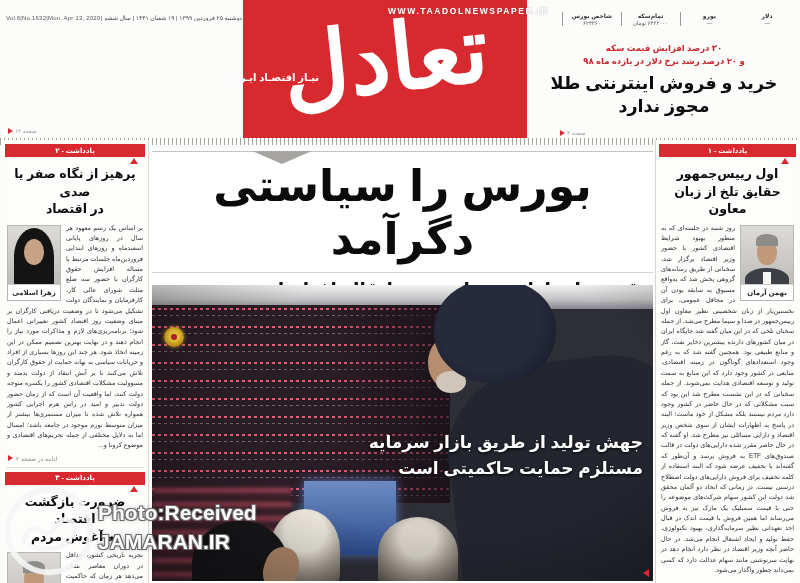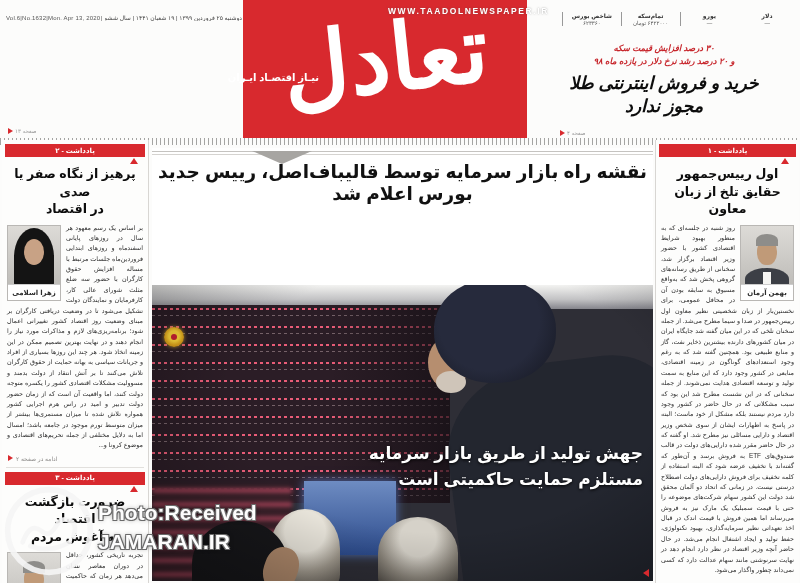--- a/index.html
+++ b/index.html
@@ -20,21 +20,21 @@
   .masthead .logo{position:absolute;left:0;right:0;top:2px;text-align:center;color:#fff;
       font-size:92px;font-weight:bold;line-height:1.25;transform:rotate(-6deg);font-family:"DejaVu Serif",serif;}
   .masthead .tagline{position:absolute;right:208px;top:72px;color:#fff;font-size:10px;font-weight:bold;letter-spacing:1px;white-space:nowrap;}
   .site-url{position:absolute;top:6px;left:388px;width:300px;color:#fff;font-size:8.5px;font-weight:bold;
       letter-spacing:1.6px;text-shadow:0 0 2px rgba(90,90,90,.55);}
   .ruler{position:absolute;left:0;top:138px;width:800px;height:7px;
       background:repeating-linear-gradient(90deg,#8f8f8d 0 1px,transparent 1px 4px);opacity:.8;}
   
   .topstory{position:absolute;text-align:center;}
   .ts-left{left:4px;top:40px;width:236px;}
-  .ts-right{left:532px;top:42px;width:264px;font-style:italic;}
+  .ts-right{left:532px;top:42px;width:264px;}
   .kicker{color:#c7262c;font-weight:bold;font-size:8.5px;line-height:1.5;}
   .ts-title{font-weight:900;font-size:17.5px;line-height:1.35;color:#0d0d0d;margin-top:4px;}
   .pageref{position:absolute;font-size:5.5px;color:#999;display:flex;align-items:center;gap:2px;}
   .tri{width:0;height:0;border-top:3px solid transparent;border-bottom:3px solid transparent;border-left:5px solid #d8292e;display:inline-block;}
   
   .lead{position:absolute;left:152px;top:148px;width:501px;height:137px;background:#fff;text-align:center;}
   .lead .topline{position:absolute;top:3px;left:0;width:100%;border-top:1px solid #c5c3c0;}
   .notch{position:absolute;top:3px;left:100px;width:0;height:0;border-left:30px solid transparent;
       border-right:30px solid transparent;border-top:13px solid #a7a5a2;}
   .lead-headline{position:relative;margin-top:12px;font-size:44px;font-weight:900;line-height:1.2;color:#0b0b0b;}
@@ -62,21 +62,21 @@
   .ph-hand{position:absolute;left:112px;top:262px;width:34px;height:44px;border-radius:45%;background:#b08a6c;transform:rotate(18deg);}
   .ph-body{position:absolute;left:300px;top:76px;width:230px;height:240px;background:#23262f;
       border-radius:45% 28% 0 0 / 36% 22% 0 0;transform:rotate(-7deg);}
   .ph-face{position:absolute;left:276px;top:52px;width:40px;height:52px;border-radius:50% 42% 45% 52%;background:#b68e6f;}
   .ph-beard{position:absolute;left:284px;top:86px;width:30px;height:22px;border-radius:50%;background:#cfc5b9;}
   .ph-head{position:absolute;left:282px;top:-6px;width:122px;height:104px;border-radius:48%;
       background:radial-gradient(circle at 45% 40%,#262a3c 0 55%,#14161f);}
   .ph-vignette{position:absolute;inset:0;background:radial-gradient(ellipse at 58% 38%,transparent 52%,rgba(0,0,0,.38));}
   .ph-caption{position:absolute;right:10px;top:140px;width:300px;text-align:right;color:#fff;direction:rtl;}
   .ph-kicker{font-size:9px;font-weight:bold;line-height:1.6;text-shadow:0 1px 2px rgba(0,0,0,.9);}
-  .ph-title{margin-top:16px;font-size:17px;font-weight:900;line-height:1.55;text-shadow:0 1px 3px rgba(0,0,0,.95);}
+  .ph-title{margin-top:5px;font-size:17px;font-weight:900;line-height:1.55;text-shadow:0 1px 3px rgba(0,0,0,.95);}
   .ph-mark{position:absolute;right:4px;bottom:4px;width:0;height:0;border-top:4px solid transparent;border-bottom:4px solid transparent;border-right:6px solid #d8292e;}
   
   .col{position:absolute;top:140px;bottom:0;background:#fdfdfc;}
   .col-left{left:2px;width:146px;border-right:1px solid #d8d6d3;}
   .col-right{left:655px;width:143px;border-left:1px solid #d8d6d3;}
   .note-tab{margin:4px 3px 0;background:#d8292e;color:#fff;font-size:7px;font-weight:bold;
       text-align:center;padding:2.5px 0;letter-spacing:1px;}
   .tab-tri{width:0;height:0;border-left:4px solid transparent;border-right:4px solid transparent;
       border-bottom:6px solid #d8292e;margin:1px 10px 1px auto;}
   .note-title{font-size:12.5px;font-weight:900;text-align:center;line-height:1.4;margin:2px 2px 4px;color:#0d0d0d;}
@@ -153,20 +153,21 @@
     </div>
   </div>
   <div class="pageref" style="left:560px;top:130px;">
     <span class="tri"></span>
     <span class="fa">صفحه ۴</span>
   </div>
 
   <div class="lead">
     <div class="topline"></div>
     <div class="notch"></div>
+    <div class="lead-headline fa">بورس را سیاستی دگرآمد</div>
     <div class="lead-sub fa">نقشه راه بازار سرمایه توسط قالیباف‌اصل، رییس جدید بورس اعلام شد</div>
   </div>
 
   <div class="photo">
     <div class="ph-top"></div>
     <div class="ph-board"></div>
     <div class="board-logo"></div>
     <div class="ph-boardglow"></div>
     <div class="ph-screen"></div>
     <div class="ph-head3"></div>

